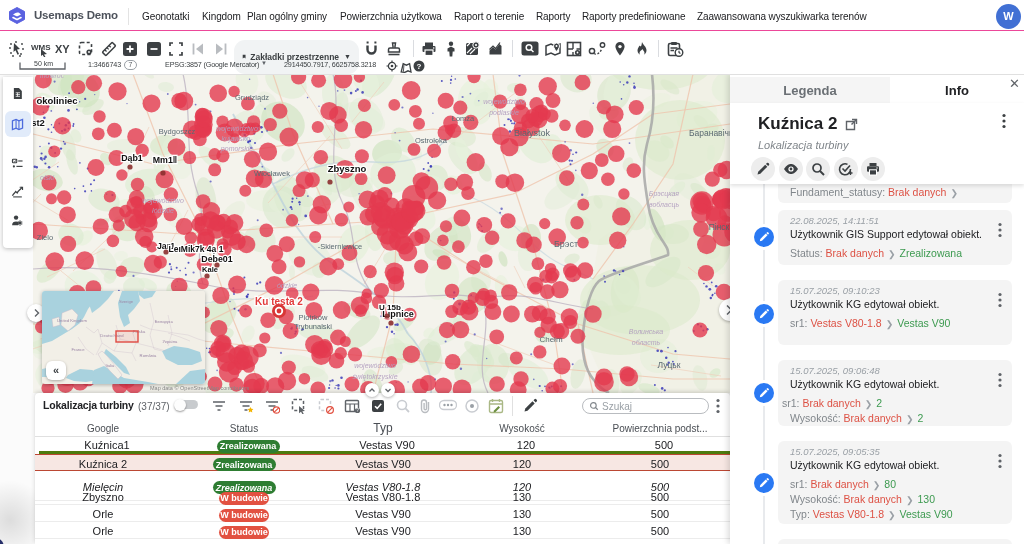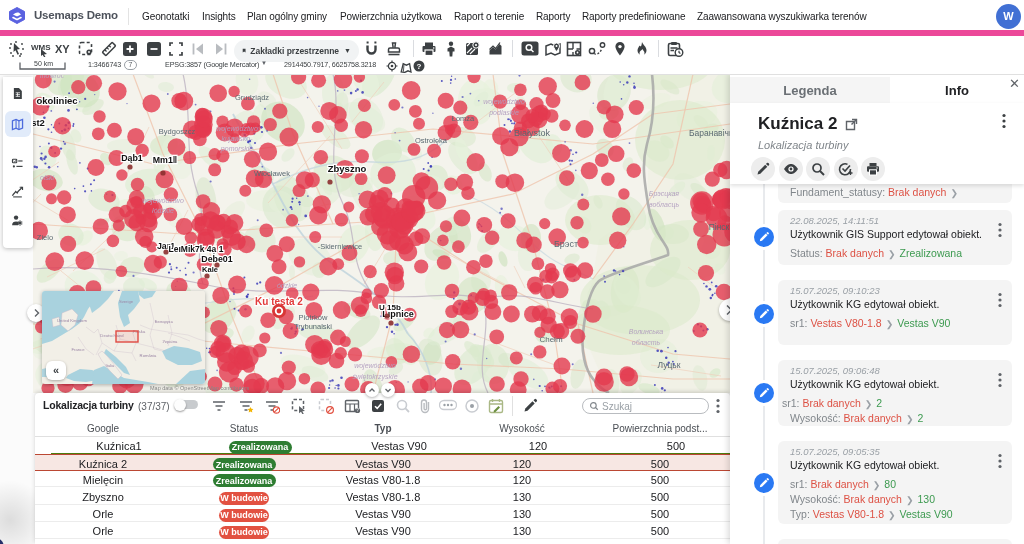--- a/index.html
+++ b/index.html
@@ -1,29 +1,29 @@
 <!DOCTYPE html>
 <html><head><meta charset="utf-8">
 <style>
 * { margin:0; padding:0; box-sizing:content-box; }
 body { width:1024px; height:544px; position:relative; overflow:hidden;
   font-family:"Liberation Sans", sans-serif; background:#fdfdfd; }
 </style></head>
 <body>
 
-<div style="position:absolute;left:0;top:0;width:1024px;height:30px;background:#fff;border-bottom:6px solid #ec4899;z-index:50">
+<div style="position:absolute;left:0;top:0;width:1024px;height:30px;background:#fff;border-bottom:1px solid #ec4899;z-index:50">
   <div style="position:absolute;left:8px;top:7px"><svg width="18" height="17" viewBox="0 0 18 17" style="">
         <path d="M9 0.5 L16.5 4.5 V12.5 L9 16.5 L1.5 12.5 V4.5 Z" fill="#5a62e0" stroke="#5a62e0" stroke-width="1" stroke-linejoin="round"></path>
         <path d="M5 7.5 L8 9 C8.6 9.3 9.4 9.3 10 9 L13 7.5 L11 5.8 C10 5.2 8.5 5.4 7.5 6 Z" fill="#fff"></path>
         <path d="M5 10.5 L8.4 12.2 C8.8 12.4 9.2 12.4 9.6 12.2 L13 10.5" fill="none" stroke="#fff" stroke-width="1.6" stroke-linecap="round"></path>
       </svg></div>
   <span style="position:absolute;left:34px;top:9px;font-size:11.5px;font-weight:bold;color:#4d525b;letter-spacing:-0.2px">Usemaps Demo</span>
   <div style="position:absolute;left:128px;top:8px;width:1px;height:17px;background:#e3e3e3"></div>
   <span style="position:absolute;left:142px;top:11px;font-size:10px;color:#202124;white-space:nowrap;letter-spacing:-0.1px">Geonotatki</span>
-    <span style="position:absolute;left:202px;top:11px;font-size:10px;color:#202124;white-space:nowrap;letter-spacing:-0.1px">Insights</span>
+    <span style="position:absolute;left:202px;top:11px;font-size:10px;color:#202124;white-space:nowrap;letter-spacing:-0.1px">Kingdom</span>
     <span style="position:absolute;left:247px;top:11px;font-size:10px;color:#202124;white-space:nowrap;letter-spacing:-0.1px">Plan ogólny gminy</span>
     <span style="position:absolute;left:340px;top:11px;font-size:10px;color:#202124;white-space:nowrap;letter-spacing:-0.1px">Powierzchnia użytkowa</span>
     <span style="position:absolute;left:454px;top:11px;font-size:10px;color:#202124;white-space:nowrap;letter-spacing:-0.1px">Raport o terenie</span>
     <span style="position:absolute;left:536px;top:11px;font-size:10px;color:#202124;white-space:nowrap;letter-spacing:-0.1px">Raporty</span>
     <span style="position:absolute;left:582px;top:11px;font-size:10px;color:#202124;white-space:nowrap;letter-spacing:-0.1px">Raporty predefiniowane</span>
     <span style="position:absolute;left:697px;top:11px;font-size:10px;color:#202124;white-space:nowrap;letter-spacing:-0.1px">Zaawansowana wyszukiwarka terenów</span>
   <div style="position:absolute;left:996px;top:4px;width:25px;height:25px;border-radius:50%;background:#4170d4;color:#fff;font-size:11px;font-weight:bold;text-align:center;line-height:25px">W</div>
 </div>
 
 <div style="position:absolute;left:0;top:30px;width:1024px;height:44px;background:#fff;border-bottom:1px solid #e0e0e0;z-index:49">
@@ -141,21 +141,21 @@
           <path d="M7 14.5 a2.5 2.5 0 0 0 2.5-2.5 c0-1.8-1.5-2.5-2-4 c-1 1.2-3 2.2-3 4 A2.5 2.5 0 0 0 7 14.5 Z" fill="#fff"></path>
         </svg></div>
       <div style="position:absolute;left:658px;top:40px;width:1px;height:17px;background:#dadce0"></div>
       <div style="position:absolute;left:667px;top:41px"><svg width="17" height="16" viewBox="0 0 17 16" style="">
           <rect x="1.5" y="2.5" width="11" height="12" rx="1.5" fill="none" stroke="#3c4043" stroke-width="1.6"></rect>
           <rect x="4" y="1" width="6" height="3" rx="1" fill="#3c4043"></rect>
           <path d="M3.5 7 H10.5 M3.5 9.5 H7" stroke="#3c4043" stroke-width="1.3"></path>
           <circle cx="12" cy="11.5" r="3.8" fill="#fff" stroke="#3c4043" stroke-width="1.4"></circle>
           <path d="M12 9.8 V11.5 L13.4 12.5" stroke="#3c4043" stroke-width="1.2" fill="none"></path>
         </svg></div>
-  <div style="position:absolute;left:234px;top:39.5px;width:125px;height:22px;background:#f1f3f4;border-radius:11px;display:flex;align-items:center;padding:0 8px;box-sizing:border-box">
+  <div style="position:absolute;left:234px;top:39.5px;width:125px;height:34px;background:#f1f3f4;border-radius:11px;display:flex;align-items:center;padding:0 8px;box-sizing:border-box">
         <svg width="12" height="13" viewBox="0 0 12 13" style="">
           <path d="M2 1.5 H10 V12 L6 9.2 L2 12 Z" fill="#3c4043"></path>
         </svg>
         <span style="font-size:8.5px;font-weight:bold;color:#3c4043;margin-left:4px;white-space:nowrap">Zakładki przestrzenne</span>
         <span style="margin-left:5px;font-size:7px;color:#3c4043">▼</span>
       </div>
   <svg width="48" height="8" viewBox="0 0 48 8" style="position:absolute;left:19px;top:61.5px">
         <path d="M1 0.5 V7 H46 V0.5" fill="none" stroke="#5f6368" stroke-width="1.3"></path>
       </svg>
       <span style="position:absolute;left:34px;top:60px;font-size:7px;color:#3c4043">50 km</span>
@@ -1407,39 +1407,39 @@
       <span style="position:absolute;left:567px;top:7.5px;font-size:10px;color:#9aa0a6">Szukaj</span>
       <div style="position:absolute;left:681px;top:5px"><svg width="4" height="16" viewBox="0 0 4 16" style="">
           <circle cx="2" cy="2.5" r="1.6" fill="#5f6368"></circle>
           <circle cx="2" cy="8" r="1.6" fill="#5f6368"></circle>
           <circle cx="2" cy="13.5" r="1.6" fill="#5f6368"></circle>
         </svg></div>
     </div>
     <div style="position:absolute;left:0;top:27px;width:695px;height:17px;border-bottom:1px solid #e0e0e0;box-sizing:border-box">
       <div style="position:absolute;left:-12px;top:50%;transform:translateY(-50%);width:160px;text-align:center;font-size:10px;font-weight:500;color:#4a4e54">Google</div>
       <div style="position:absolute;left:129px;top:50%;transform:translateY(-50%);width:160px;text-align:center;font-size:10px;font-weight:500;color:#4a4e54">Status</div>
-      <div style="position:absolute;left:268px;top:50%;transform:translateY(-50%);width:160px;text-align:center;font-size:10px;font-weight:700;color:#4a4e54">Typ</div>
+      <div style="position:absolute;left:268px;top:50%;transform:translateY(-50%);width:160px;text-align:center;font-size:12px;font-weight:400;color:#4a4e54">Typ</div>
       <div style="position:absolute;left:407px;top:50%;transform:translateY(-50%);width:160px;text-align:center;font-size:10px;font-weight:500;color:#4a4e54">Wysokość</div>
       <div style="position:absolute;left:545px;top:50%;transform:translateY(-50%);width:160px;text-align:center;font-size:10px;font-weight:500;color:#4a4e54">Powierzchnia podst...</div>
     </div>
-    <div style="position:absolute;left:16px;top:44.0px;width:695px;height:17.0px;border-bottom:1px solid #4d7c0f;box-sizing:border-box;">
+    <div style="position:absolute;left:4px;top:44.0px;width:695px;height:17.0px;border-bottom:3px solid #4d7c0f;box-sizing:border-box;">
       <div style="position:absolute;left:-12px;top:50%;transform:translateY(-50%);width:160px;text-align:center"><span style="font-size:11px;color:#202124">Kuźnica1</span></div>
       <div style="position:absolute;left:129px;top:50%;transform:translateY(-50%);width:160px;text-align:center"><span style="display:inline-block;width:63px;background:#2e7d32;color:#fff;font-size:9px;font-weight:bold;border-radius:8px;padding:1.5px 0;text-align:center;white-space:nowrap;line-height:10px">Zrealizowana</span></div>
       <div style="position:absolute;left:268px;top:50%;transform:translateY(-50%);width:160px;text-align:center"><span style="font-size:11px;color:#202124">Vestas V90</span></div>
       <div style="position:absolute;left:407px;top:50%;transform:translateY(-50%);width:160px;text-align:center"><span style="font-size:11px;color:#202124">120</span></div>
       <div style="position:absolute;left:545px;top:50%;transform:translateY(-50%);width:160px;text-align:center"><span style="font-size:11px;color:#202124">500</span></div>
     </div>
     <div style="position:absolute;left:0;top:61.0px;width:695px;height:17.0px;background:#f7e7e3;border-top:1.6px solid #bb4733;border-bottom:1.6px solid #bb4733;box-sizing:border-box;">
       <div style="position:absolute;left:-12px;top:50%;transform:translateY(-50%);width:160px;text-align:center"><span style="font-size:11px;color:#202124">Kuźnica 2</span></div>
       <div style="position:absolute;left:129px;top:50%;transform:translateY(-50%);width:160px;text-align:center"><span style="display:inline-block;width:63px;background:#2e7d32;color:#fff;font-size:9px;font-weight:bold;border-radius:8px;padding:1.5px 0;text-align:center;white-space:nowrap;line-height:10px">Zrealizowana</span></div>
       <div style="position:absolute;left:268px;top:50%;transform:translateY(-50%);width:160px;text-align:center"><span style="font-size:11px;color:#202124">Vestas V90</span></div>
       <div style="position:absolute;left:407px;top:50%;transform:translateY(-50%);width:160px;text-align:center"><span style="font-size:11px;color:#202124">120</span></div>
       <div style="position:absolute;left:545px;top:50%;transform:translateY(-50%);width:160px;text-align:center"><span style="font-size:11px;color:#202124">500</span></div>
     </div>
-    <div style="position:absolute;left:0;top:78.0px;width:695px;height:16px;border-bottom:1px solid #ececec;box-sizing:border-box;">
+    <div style="position:absolute;left:0;top:78.0px;width:695px;height:30px;border-bottom:1px solid #ececec;box-sizing:border-box;font-style:italic;">
       <div style="position:absolute;left:-12px;top:50%;transform:translateY(-50%);width:160px;text-align:center"><span style="font-size:11px;color:#202124">Mielęcin</span></div>
       <div style="position:absolute;left:129px;top:50%;transform:translateY(-50%);width:160px;text-align:center"><span style="display:inline-block;width:63px;background:#2e7d32;color:#fff;font-size:9px;font-weight:bold;border-radius:8px;padding:1.5px 0;text-align:center;white-space:nowrap;line-height:10px">Zrealizowana</span></div>
       <div style="position:absolute;left:268px;top:50%;transform:translateY(-50%);width:160px;text-align:center"><span style="font-size:11px;color:#202124">Vestas V80-1.8</span></div>
       <div style="position:absolute;left:407px;top:50%;transform:translateY(-50%);width:160px;text-align:center"><span style="font-size:11px;color:#202124">120</span></div>
       <div style="position:absolute;left:545px;top:50%;transform:translateY(-50%);width:160px;text-align:center"><span style="font-size:11px;color:#202124">500</span></div>
     </div>
     <div style="position:absolute;left:0;top:95.0px;width:695px;height:17.0px;border-bottom:1px solid #ececec;box-sizing:border-box;">
       <div style="position:absolute;left:-12px;top:50%;transform:translateY(-50%);width:160px;text-align:center"><span style="font-size:11px;color:#202124">Zbyszno</span></div>
       <div style="position:absolute;left:129px;top:50%;transform:translateY(-50%);width:160px;text-align:center"><span style="display:inline-block;width:50px;background:#e25141;color:#fff;font-size:9px;font-weight:bold;border-radius:8px;padding:1.5px 0;text-align:center;white-space:nowrap;line-height:10px">W budowie</span></div>
       <div style="position:absolute;left:268px;top:50%;transform:translateY(-50%);width:160px;text-align:center"><span style="font-size:11px;color:#202124">Vestas V80-1.8</span></div>

